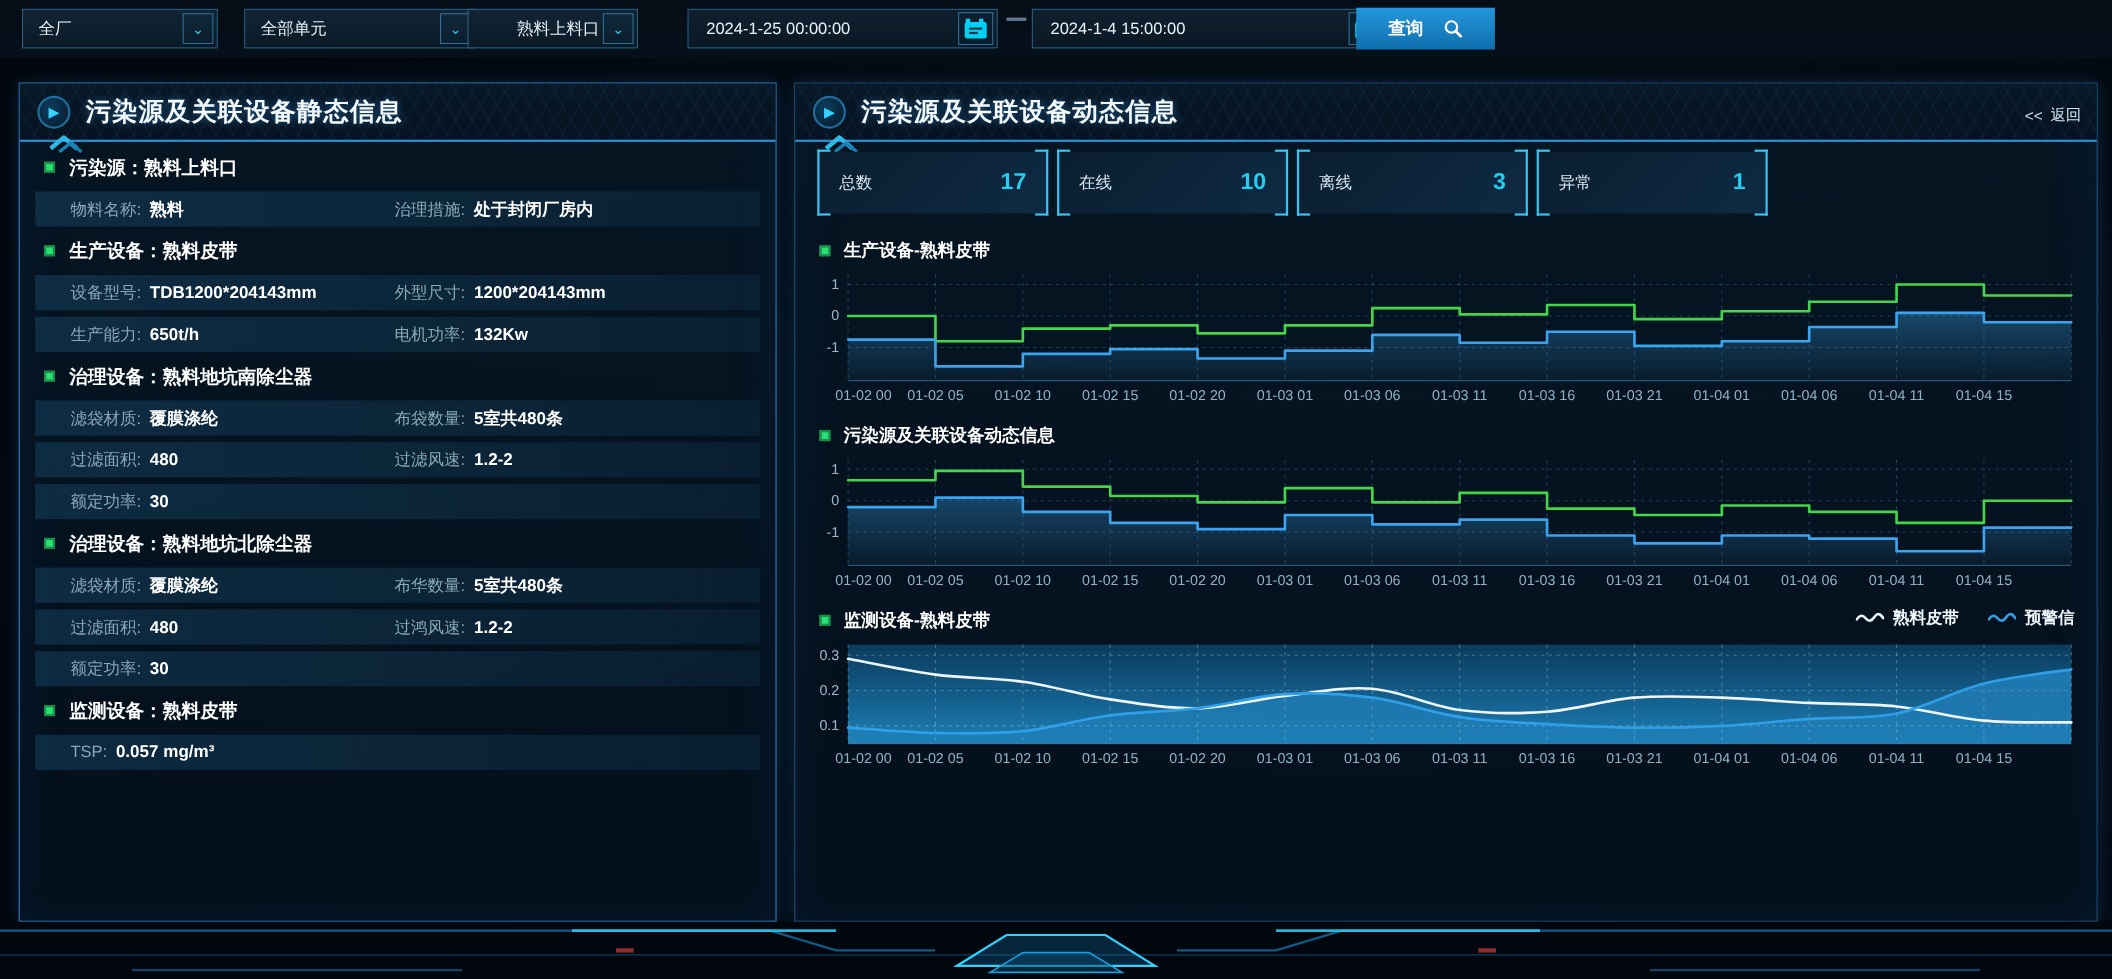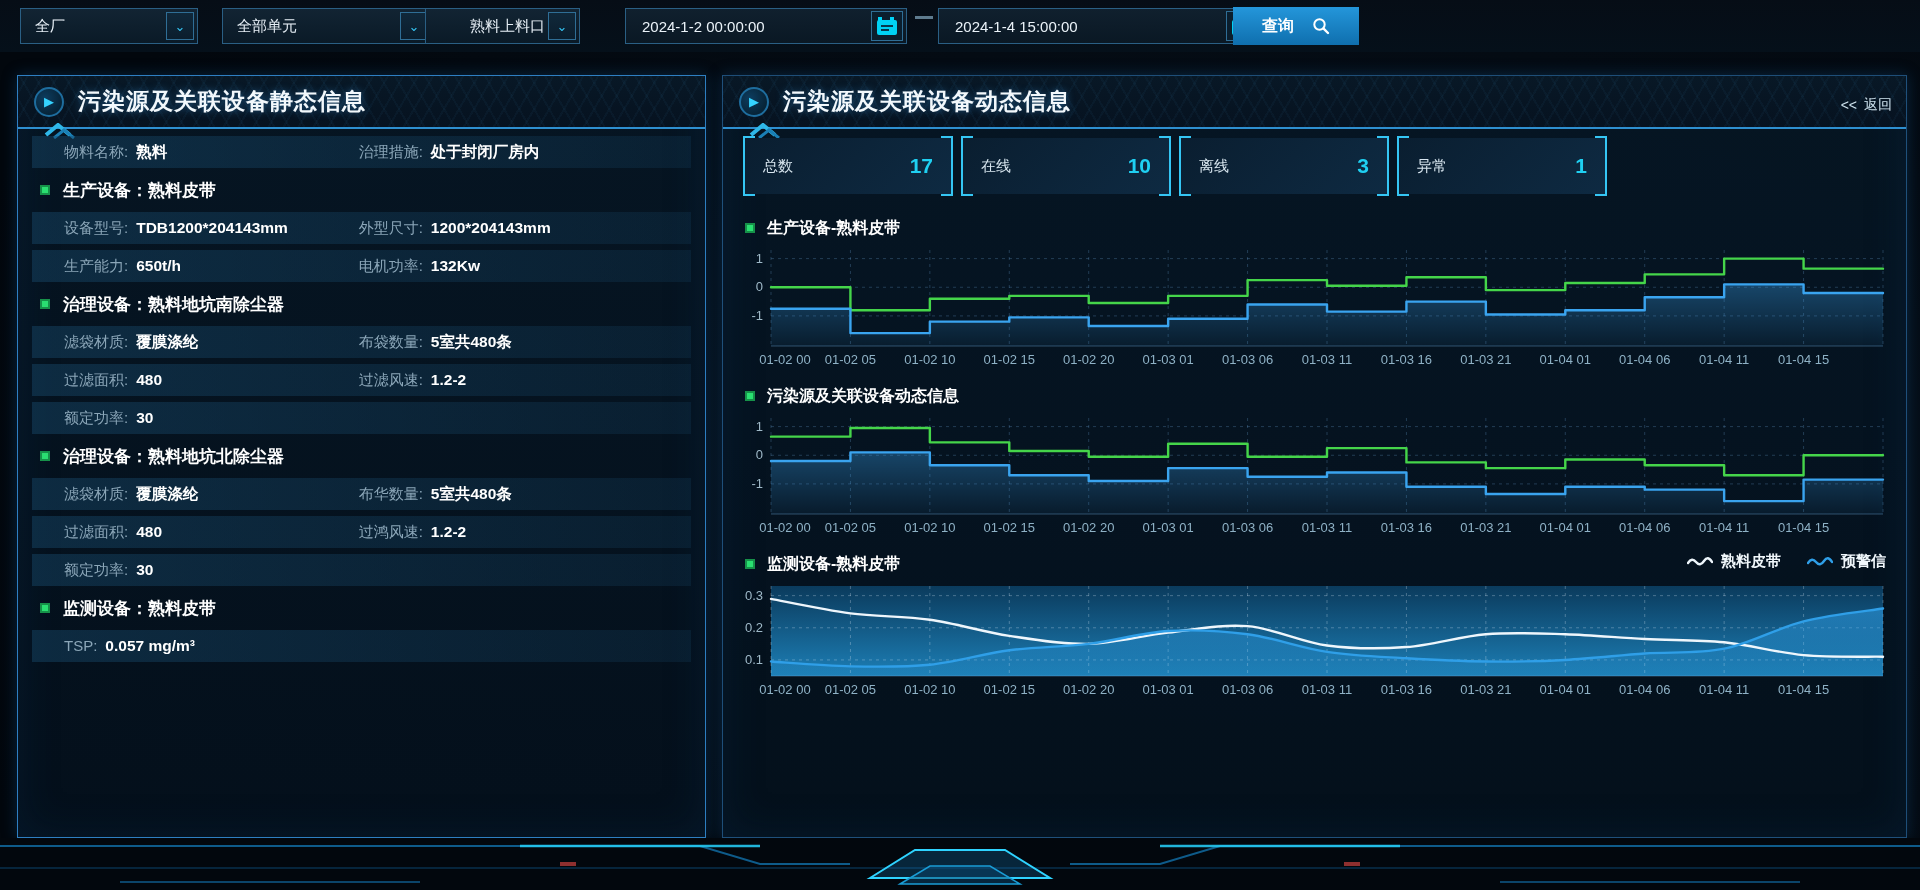--- a/index.html
+++ b/index.html
@@ -116,21 +116,21 @@
   </div>
   <div class="selectbox sb2">
     <span>全部单元</span>
     <span class="chev-btn">⌄</span>
   </div>
   <div class="selectbox sb3">
     <span>熟料上料口</span>
     <span class="chev-btn">⌄</span>
   </div>
   <div class="datebox db1">
-    <span>2024-1-2 00:00:00</span>
+    <span>2024-1-25 00:00:00</span>
     <span class="cal-btn">
       <svg width="22" height="20" viewBox="0 0 22 20">
         <rect x="2" y="1" width="4" height="4" fill="#00d2f5"></rect>
           <rect x="14" y="1" width="4" height="4" fill="#00d2f5"></rect>
         <rect x="1" y="4" width="20" height="15" rx="2" fill="#00d2f5"></rect>
         <rect x="5" y="9" width="12" height="2" fill="#06384e"></rect>
           <rect x="5" y="13" width="8" height="2" fill="#06384e"></rect>
       </svg>
     </span>
   </div>
@@ -159,20 +159,24 @@
 <div class="panel panel-left">
   <div class="panel-header">
     <span class="play-icon">▶</span>
     <span class="panel-title">污染源及关联设备静态信息</span>
     <svg class="hdr-chevrons" width="46" height="16" viewBox="0 0 46 16">
       <polyline points="2,12 14,2 26,12" fill="none" stroke="#2fb7e8" stroke-width="4"></polyline>
       <polyline points="10,15 20,7 30,15" fill="none" stroke="#1a7fb5" stroke-width="3"></polyline>
     </svg>
   </div>
   <div class="rows-wrap" id="left-rows">
+      <div class="row-section">
+        <span class="bullet"></span>
+        <span class="sec-text">污染源：熟料上料口</span>
+      </div>
       <div class="row-pair">
         <div class="cell">
           <span class="lbl">物料名称:</span>
           <span class="val">熟料</span>
         </div>
         <div class="cell">
           <span class="lbl">治理措施:</span>
           <span class="val">处于封闭厂房内</span>
         </div>
       </div>

